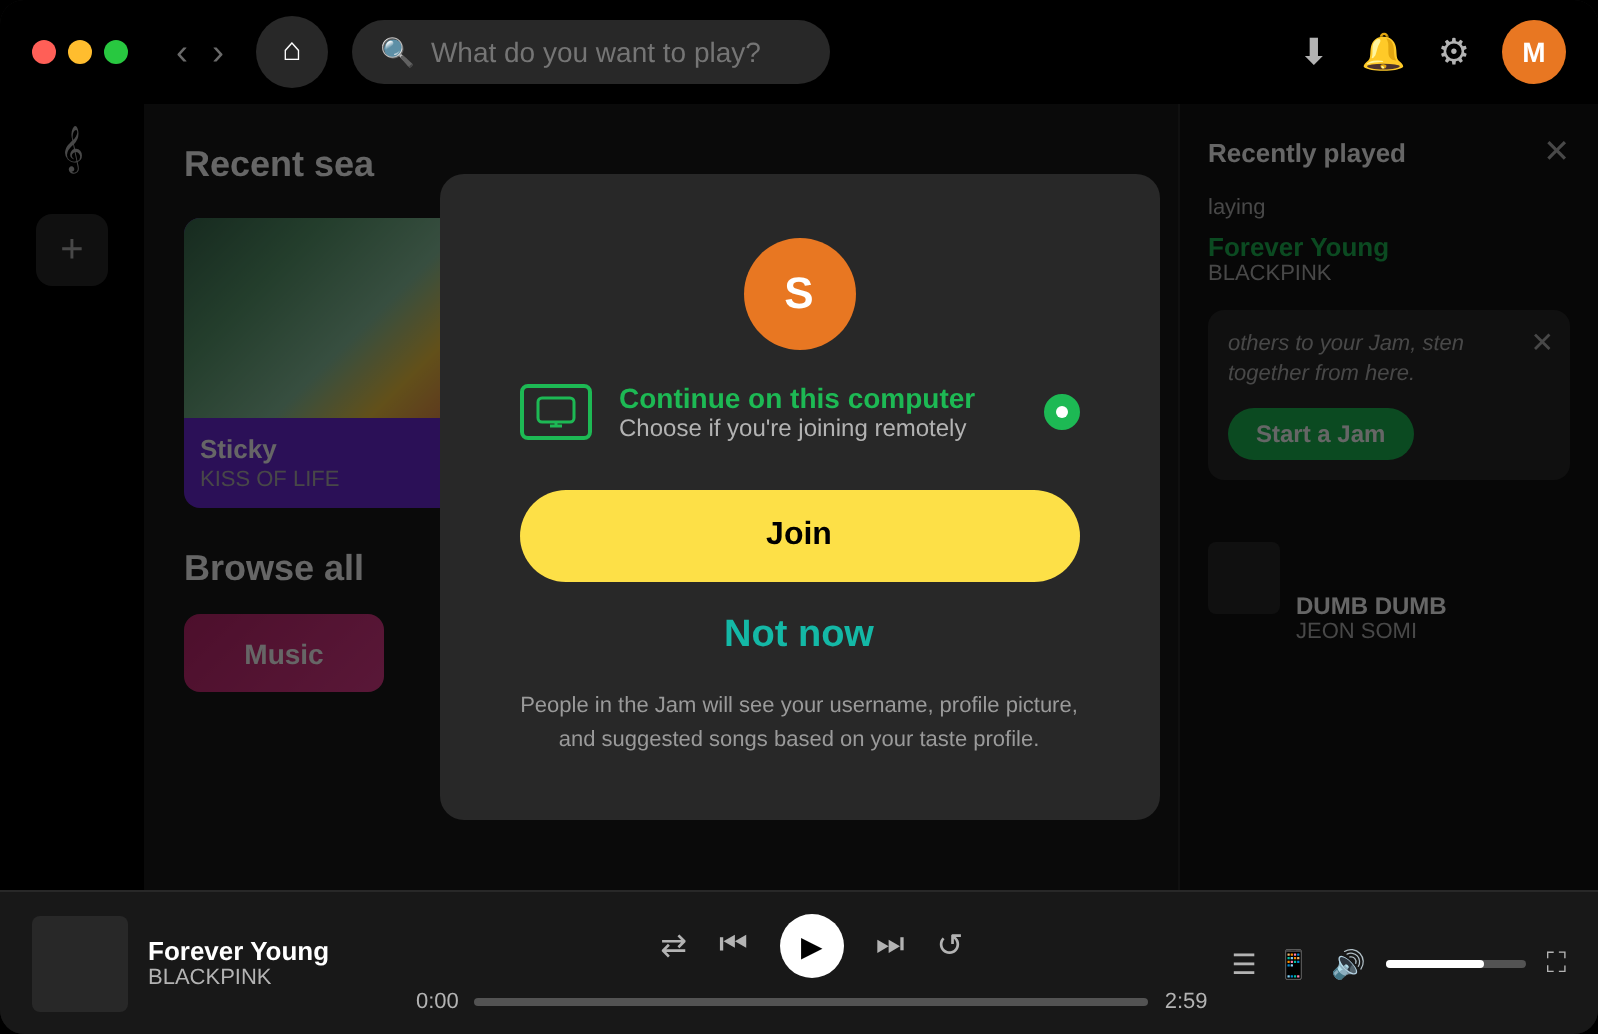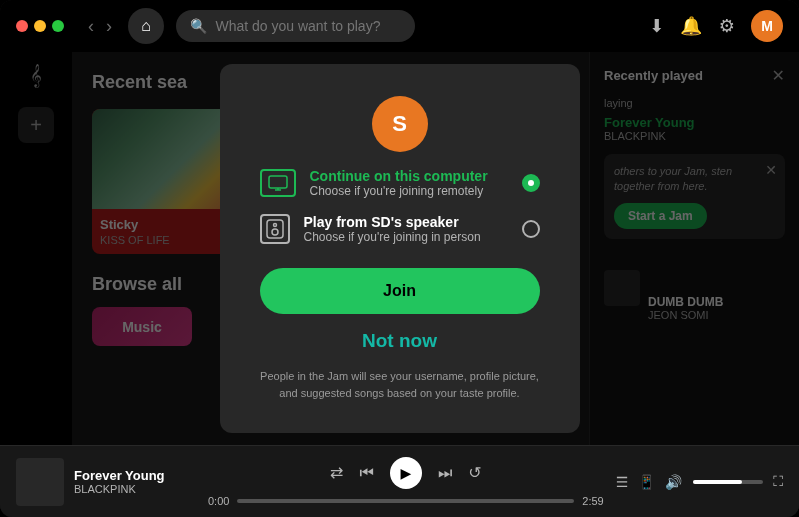--- a/index.html
+++ b/index.html
@@ -182,21 +182,21 @@
       color: #fff;
       font-size: 18px;
       font-weight: bold;
       margin-bottom: 16px;
     }
 
     .album-card {
       width: 140px;
       border-radius: 8px;
       overflow: hidden;
-      background: #b91c1c;
+      background: #6d28d9;
     }
 
     .album-img {
       width: 140px;
       height: 100px;
       background: linear-gradient(135deg, #3a6b4f 0%, #5a9b6f 30%, #8bc4a0 60%, #f5c842 80%, #e8834d 100%);
     }
 
     .album-info {
       padding: 8px;
@@ -553,21 +553,21 @@
 
     .radio-btn.selected::after {
       content: '';
       width: 6px;
       height: 6px;
       border-radius: 50%;
       background: #fff;
     }
 
     .join-btn {
-      background: #22c55e;
+      background: #fde047;
       color: #000;
       border: none;
       border-radius: 28px;
       padding: 14px 60px;
       font-size: 16px;
       font-weight: bold;
       cursor: pointer;
       margin-top: 8px;
       margin-bottom: 16px;
       width: 100%;
@@ -700,34 +700,20 @@
               <line x1="10" y1="13" x2="10" y2="15" stroke="#1db954" stroke-width="1.5"></line>
             </svg>
           </div>
           <div class="option-text">
             <div class="option-label">Continue on this computer</div>
             <div class="option-sublabel">Choose if you're joining remotely</div>
           </div>
           <div class="radio-btn selected"></div>
         </div>
 
-        <div class="option-row">
-          <div class="option-speaker-icon">
-            <svg width="18" height="20" viewBox="0 0 18 20" fill="none">
-              <rect x="1" y="1" width="16" height="18" rx="3" stroke="#b3b3b3" stroke-width="1.5"></rect>
-              <circle cx="9" cy="13" r="3" stroke="#b3b3b3" stroke-width="1.5"></circle>
-              <circle cx="9" cy="6" r="1.5" stroke="#b3b3b3" stroke-width="1.5"></circle>
-            </svg>
-          </div>
-          <div class="option-text">
-            <div class="option-label" style="color:#fff;">Play from SD's speaker</div>
-            <div class="option-sublabel">Choose if you're joining in person</div>
-          </div>
-          <div class="radio-btn"></div>
-        </div>
 
         <button class="join-btn">Join</button>
         <button class="not-now-btn">Not now</button>
         <div class="modal-disclaimer">People in the Jam will see your username, profile picture, and suggested
 songs based on your taste profile.</div>
       </div>
     </div>
   </div>
 
   <div class="player-bar">

